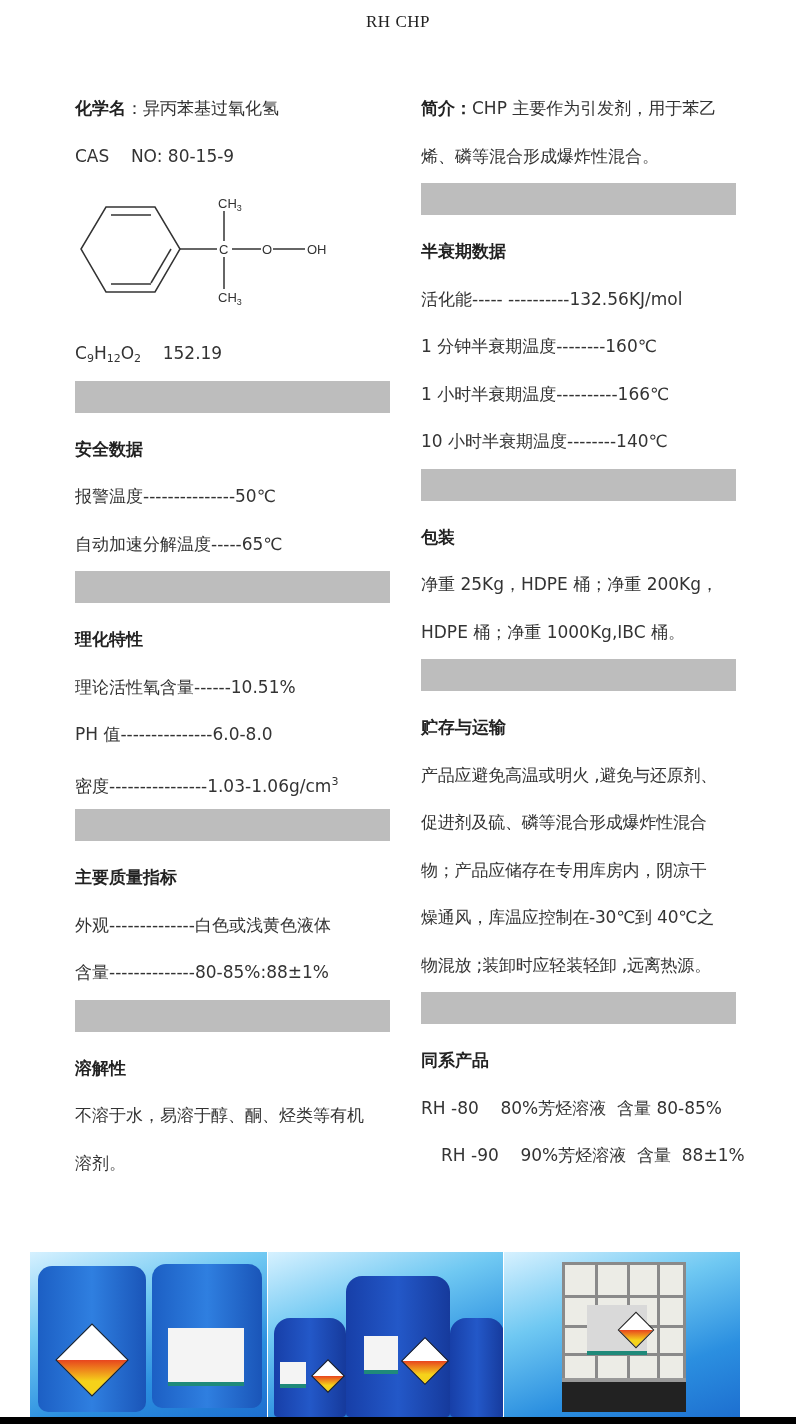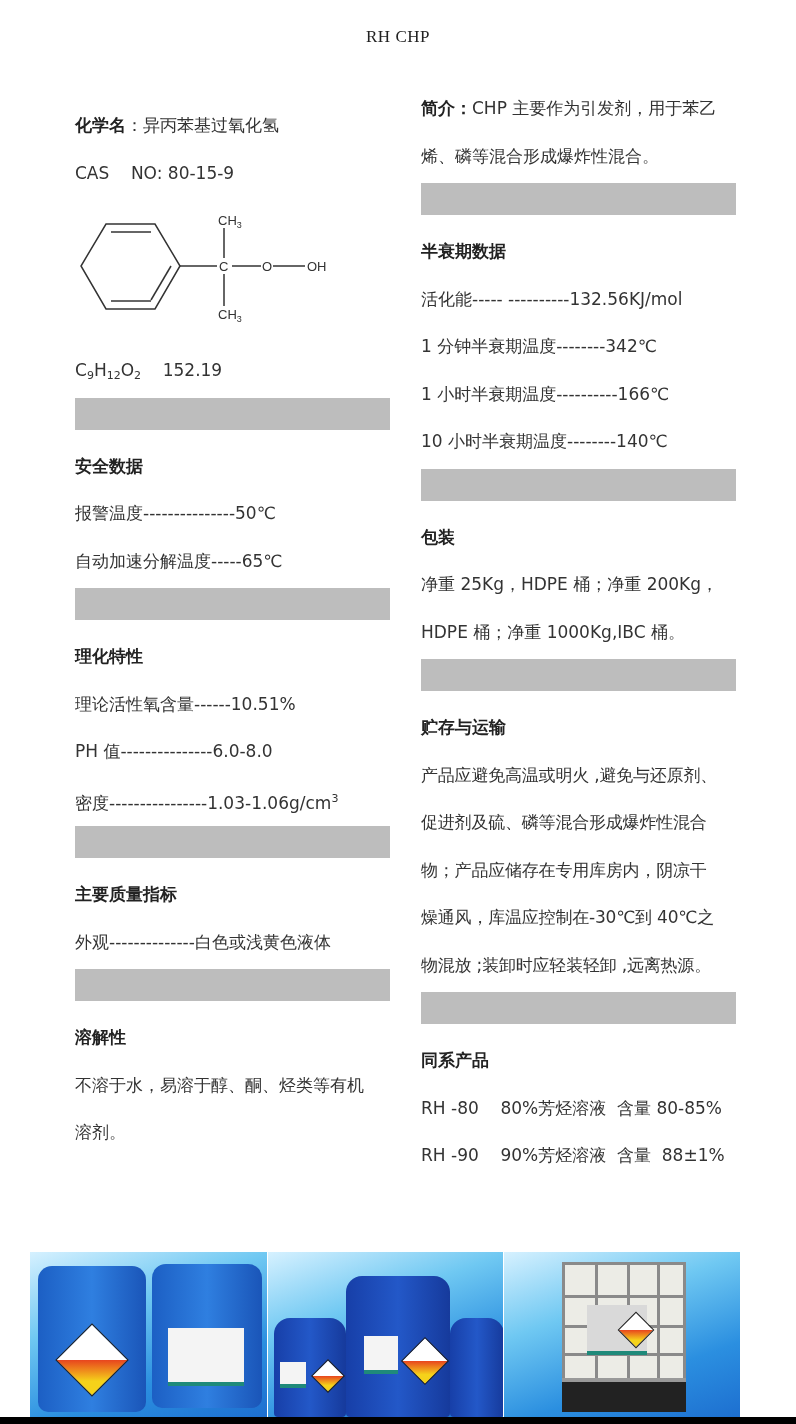--- a/index.html
+++ b/index.html
@@ -1,21 +1,21 @@
 <!DOCTYPE html>
 <html><head>
 <meta charset="utf-8">
 <style>
   html, body { margin:0; padding:0; background:#ffffff; }
   body { width:796px; height:1424px; position:relative; overflow:hidden;
          font-family:"DejaVu Sans","Liberation Sans",sans-serif; color:#333333; }
-  .title { position:absolute; top:27px; left:0; width:796px; text-align:center;
+  .title { position:absolute; top:12px; left:0; width:796px; text-align:center;
            font-family:"Liberation Serif","DejaVu Serif",serif; font-size:17px; color:#222; letter-spacing:0.5px; }
   .col { position:absolute; top:96px; width:318px; }
-  .col.left { left:75px;margin-top:17px; }
+  .col.left { left:75px; }
   .col.right { left:421px; width:318px; }
   .line { font-size:17px; line-height:24px; height:24px; margin-bottom:23.5px; white-space:nowrap; }
   .head { font-weight:bold; color:#222; }
   .bar { background:#bdbdbd; height:32px; margin:-8px 0 24px 0; }
   .right .bar, .left .bar { width:315px; }
   .molecule { height:146px; margin:-14px 0 18px 0; }
   .sub { font-size:11px; vertical-align:-3px; }
   .sup { font-size:11px; vertical-align:7px; }
   .para .line { white-space:nowrap; letter-spacing:-0.2px; }
   .photos { position:absolute; left:30px; top:1252px; width:710px; height:165px; display:flex; }
@@ -79,37 +79,38 @@
   <div class="bar"></div>
 
   <div class="line head">理化特性</div>
   <div class="line">理论活性氧含量------10.51%</div>
   <div class="line">PH 值---------------6.0-8.0</div>
   <div class="line"><span>密度----------------1.03-1.06g/cm</span><span class="sup">3</span></div>
   <div class="bar"></div>
 
   <div class="line head">主要质量指标</div>
   <div class="line">外观--------------白色或浅黄色液体</div>
+  <div class="line">含量--------------80-85%:88±1%</div>
   <div class="bar"></div>
 
   <div class="line head">溶解性</div>
   <div class="line">不溶于水，易溶于醇、酮、烃类等有机</div>
   <div class="line">溶剂。</div>
 </div>
 
 <div class="col right">
   <div class="line">
     <span class="head">简介：</span><span>CHP 主要作为引发剂，用于苯乙</span>
   </div>
   <div class="line">烯、磷等混合形成爆炸性混合。</div>
   <div class="bar"></div>
 
   <div class="line head">半衰期数据</div>
   <div class="line">活化能----- ----------132.56KJ/mol</div>
-  <div class="line">1 分钟半衰期温度--------342℃</div>
+  <div class="line">1 分钟半衰期温度--------160℃</div>
   <div class="line">1 小时半衰期温度----------166℃</div>
   <div class="line">10 小时半衰期温度--------140℃</div>
   <div class="bar"></div>
 
   <div class="line head">包装</div>
   <div class="line">净重 25Kg，HDPE 桶；净重 200Kg，</div>
   <div class="line">HDPE 桶；净重 1000Kg,IBC 桶。</div>
   <div class="bar"></div>
 
   <div class="line head">贮存与运输</div>
@@ -117,21 +118,21 @@
     <div class="line">产品应避免高温或明火 ,避免与还原剂、</div>
     <div class="line">促进剂及硫、磷等混合形成爆炸性混合</div>
     <div class="line">物；产品应储存在专用库房内，阴凉干</div>
     <div class="line">燥通风，库温应控制在-30℃到 40℃之</div>
     <div class="line">物混放 ;装卸时应轻装轻卸 ,远离热源。</div>
   </div>
   <div class="bar"></div>
 
   <div class="line head">同系产品</div>
   <div class="line" style="white-space:pre;">RH -80    80%芳烃溶液  含量 80-85%</div>
-  <div class="line" style="white-space:pre;">RH -90    90%芳烃溶液  含量  88±1%</div>
+  <div class="line" style="white-space:pre;margin-left:20px;">RH -90    90%芳烃溶液  含量  88±1%</div>
 </div>
 
 <div class="photos">
   <div class="panel p1">
     <div class="can" style="left:8px;top:14px;width:108px;height:146px;"></div>
     <div class="can" style="left:122px;top:12px;width:110px;height:144px;"></div>
     <div class="diamond" style="left:36px;top:82px;width:50px;height:50px;"></div>
     <div class="label" style="left:138px;top:76px;width:76px;height:54px;"></div>
   </div>
   <div class="panel p2">

